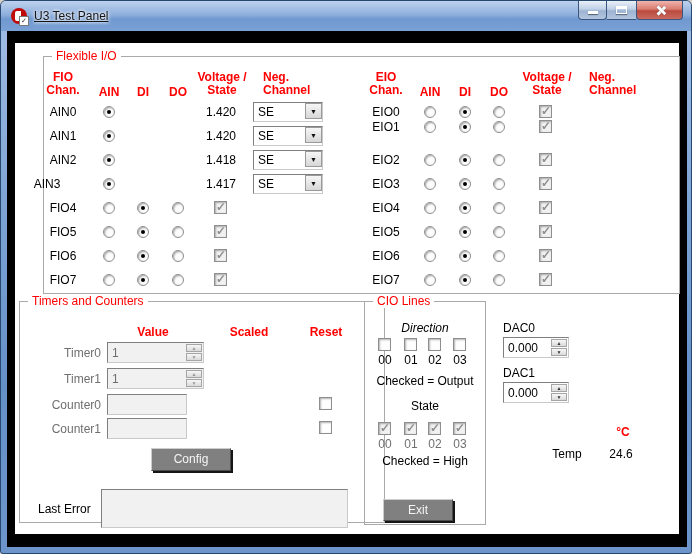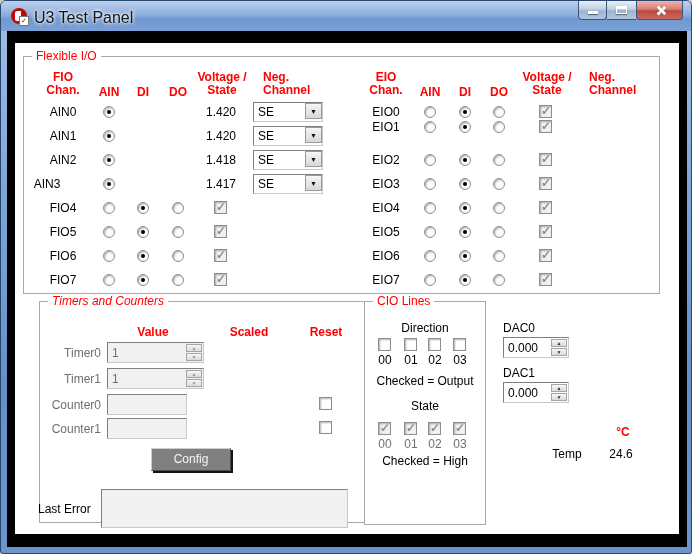--- a/index.html
+++ b/index.html
@@ -6,21 +6,21 @@
   *{box-sizing:border-box;}
   .window{position:relative;width:692px;height:554px;margin:0 auto;
     font-family:"Liberation Sans",sans-serif;
     background:linear-gradient(180deg,#a5bfe6,#7fa5d6 35%,#6490c8 70%,#6d95cb);
     border:1px solid #27486f;border-radius:6px 6px 3px 3px;overflow:hidden;}
   .titlebar{position:absolute;left:0;top:0;right:0;height:30px;
     background:linear-gradient(180deg,#bdd1ee,#8fb0dc 45%,#7099d1 60%,#7ba1d5);}
   .app-icon{position:absolute;left:10px;top:7px;width:16px;height:16px;background:#c00a0a;border-radius:50%;}
   .app-icon::before{content:"";position:absolute;left:4px;top:3px;width:6px;height:10px;background:#fff;border-radius:2px 0 0 2px;}
   .app-icon::after{content:"✓";position:absolute;right:-2px;bottom:-2px;width:8px;height:8px;background:#fff;border:1px solid #7a7a7a;font-size:7px;line-height:7px;color:#333;text-align:center;}
-  .title-text{position:absolute;left:33px;top:8px;font-size:16px;color:#151515;text-shadow:0 0 3px #fff,0 0 4px #fff;}
+  .title-text{position:absolute;left:33px;top:8px;font-size:12px;color:#151515;text-shadow:0 0 3px #fff,0 0 4px #fff;text-decoration:underline;}
   .wbtns{position:absolute;right:8px;top:0;display:flex;}
   .wbtn{position:relative;height:19px;border:1px solid #3a567e;border-top:none;border-radius:0 0 4px 4px;margin-left:0;}
   .wbtn.minb,.wbtn.maxb{width:29px;background:linear-gradient(180deg,#e9f0f9,#bfd0e6 45%,#9db3d2 55%,#b3c6de);}
   .wbtn.maxb{border-left:none;border-right:none;border-radius:0;}
   .wbtn.closeb{width:47px;background:linear-gradient(180deg,#f0b4ac,#d97c71 45%,#bb4a3f 55%,#c96a60);}
   .glyph-min{position:absolute;left:9px;top:10px;width:10px;height:3px;background:#fff;box-shadow:0 1px 1px rgba(0,0,0,.5);}
   .glyph-max{position:absolute;left:9px;top:5px;width:11px;height:8px;border:1px solid #fff;border-top-width:3px;box-shadow:0 1px 1px rgba(0,0,0,.4);}
   .glyph-x{position:absolute;left:18px;top:4px;width:11px;height:11px;}
   .glyph-x::before,.glyph-x::after{content:"";position:absolute;left:5px;top:0;width:2.5px;height:11px;background:#fff;box-shadow:0 0 1px rgba(0,0,0,.6);}
   .glyph-x::before{transform:rotate(45deg);}
@@ -74,21 +74,21 @@
         </div>
       <div class="wbtn closeb">
           <div class="glyph-x"></div>
         </div>
     </div>
   </div>
 
   <div class="client">
     <div class="panel">
 
-      <div class="group" style="left:8px;top:13px;width:637px;height:238px;">
+      <div class="group" style="left:28px;top:13px;width:637px;height:238px;">
         <div class="gtitle">Flexible I/O</div>
       </div>
       <div class="rhead" style="left:48px;top:28px;">FIO
 Chan.</div>
       <div class="rhead" style="left:94px;top:43px;">AIN</div>
       <div class="rhead" style="left:128px;top:43px;">DI</div>
       <div class="rhead" style="left:163px;top:43px;">DO</div>
       <div class="rhead" style="left:207px;top:28px;">Voltage /
 State</div>
       <div class="rhead la" style="left:248px;top:28px;">Neg.
@@ -220,21 +220,21 @@
           </div>
           <div class="io-row" style="top: 225px;">
             <div class="io-chan" style="left: 371px;">EIO7</div>
             <div class="radio" style="left: 415px; top: 12px;"></div>
             <div class="radio sel" style="left: 450px; top: 12px;"></div>
             <div class="radio" style="left: 484px; top: 12px;"></div>
             <div class="chk dis checked" style="left: 531px; top: 12px;"></div>
           </div>
         </div>
 
-      <div class="group" style="left:24px;top:258px;width:326px;height:222px;font-style:italic;">
+      <div class="group" style="left:4px;top:258px;width:366px;height:222px;">
         <div class="gtitle">Timers and Counters</div>
       </div>
       <div class="rhead" style="left:138px;top:283px;">Value</div>
       <div class="rhead" style="left:234px;top:283px;">Scaled</div>
       <div class="rhead" style="left:311px;top:283px;">Reset</div>
       <div id="tc-rows">
           <div class="tc-label" style="left: 16px; top: 303px;">Timer0</div>
           <div class="spinbox dis" style="left: 92px; top: 299px; width: 97px;">
             <span class="sval">1</span>
             <span class="spin">
@@ -255,21 +255,21 @@
           <div class="chk" style="left: 311px; top: 361px;"></div>
           <div class="tc-label" style="left: 16px; top: 379px;">Counter1</div>
           <div class="textbox" style="left: 92px; top: 375px; width: 80px;"><span class="sval"></span></div>
           <div class="chk" style="left: 311px; top: 385px;"></div>
         </div>
       <div class="gbtn" style="left:136px;top:405px;width:80px;height:23px;line-height:21px;">Config</div>
 
       <div class="group" style="left:349px;top:258px;width:122px;height:224px;">
         <div class="gtitle">CIO Lines</div>
       </div>
-      <div class="ctext" style="left:410px;top:278px;">Direction</div>
+      <div class="ctext" style="left:410px;top:278px;font-style:italic;">Direction</div>
       <div id="cio-dir">
           <div class="chk" style="left: 370px; top: 302px;"></div>
           <div class="ctext" style="left: 370px; top: 310px;">00</div>
           <div class="chk" style="left: 396px; top: 302px;"></div>
           <div class="ctext" style="left: 396px; top: 310px;">01</div>
           <div class="chk" style="left: 420px; top: 302px;"></div>
           <div class="ctext" style="left: 420px; top: 310px;">02</div>
           <div class="chk" style="left: 445px; top: 302px;"></div>
           <div class="ctext" style="left: 445px; top: 310px;">03</div>
         </div>
@@ -305,16 +305,17 @@
       </div>
 
       <div class="ctext red" style="left:608px;top:382px;">°C</div>
       <div class="ctext" style="left:552px;top:404px;">Temp</div>
       <div class="ctext" style="left:606px;top:404px;">24.6</div>
 
       <div style="position:absolute;left:23px;top:459px;">Last Error</div>
       <div class="textbox" style="left:86px;top:446px;width:247px;height:39px;">
         <span class="sval"></span>
       </div>
+      <div class="gbtn" style="left:368px;top:456px;width:70px;height:22px;line-height:20px;">Exit</div>
 
     </div>
   </div>
 </div>
 
 </body></html>

